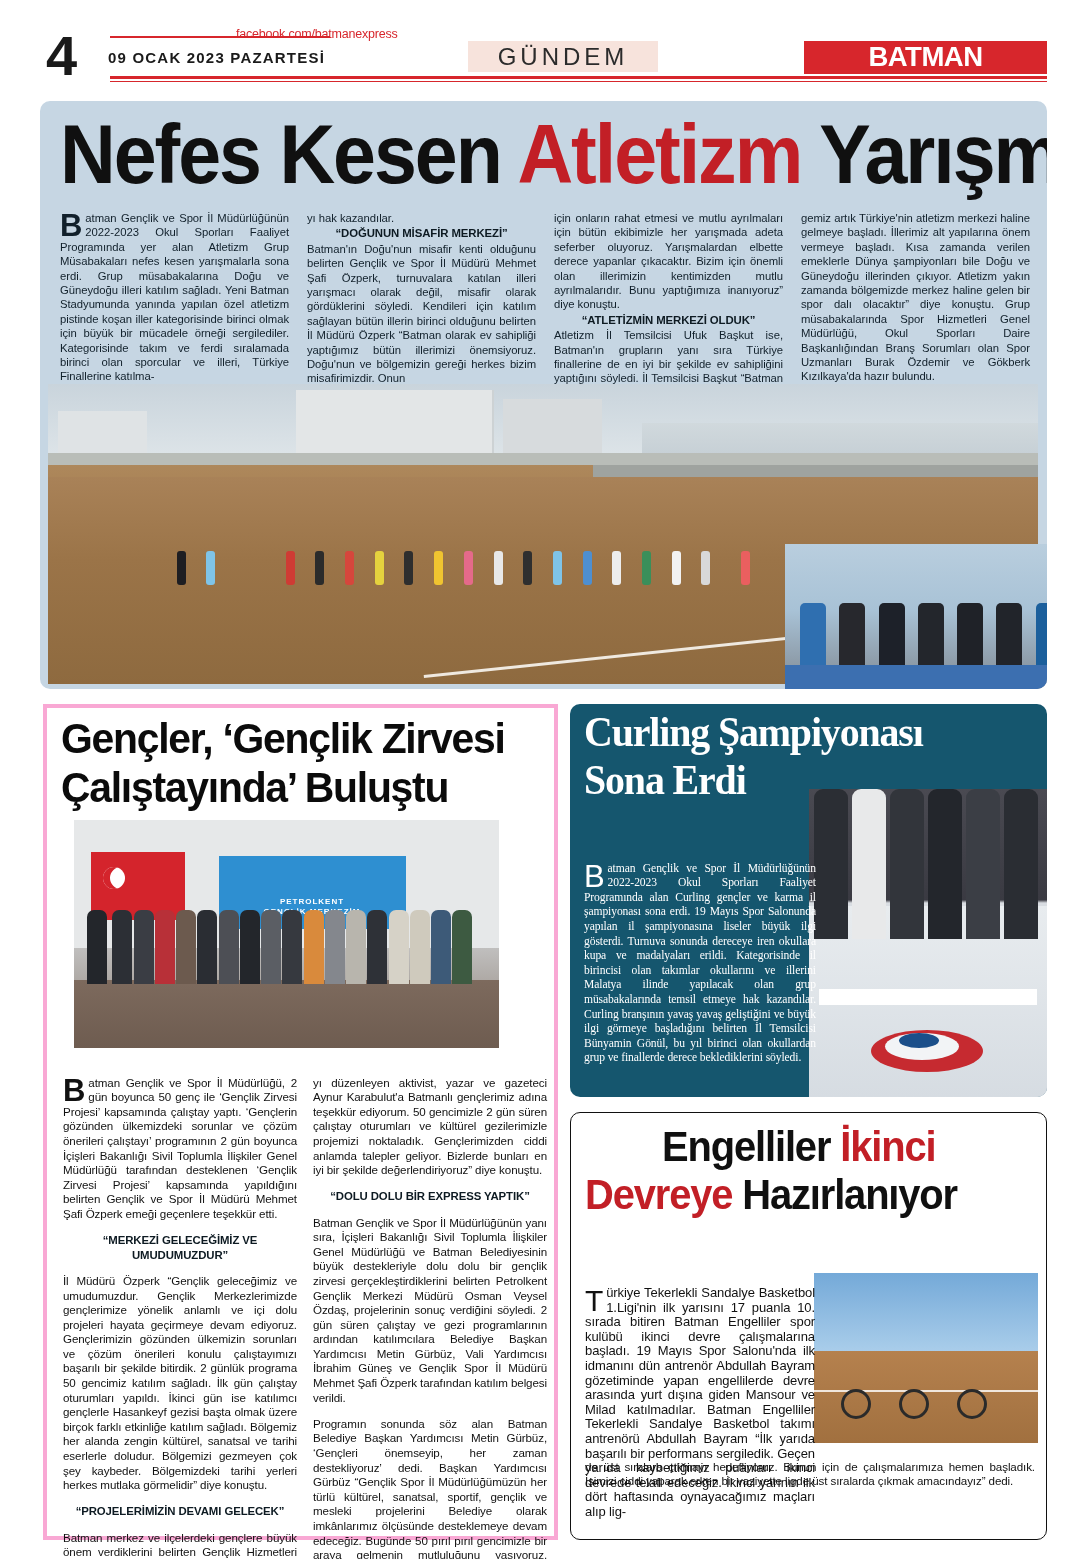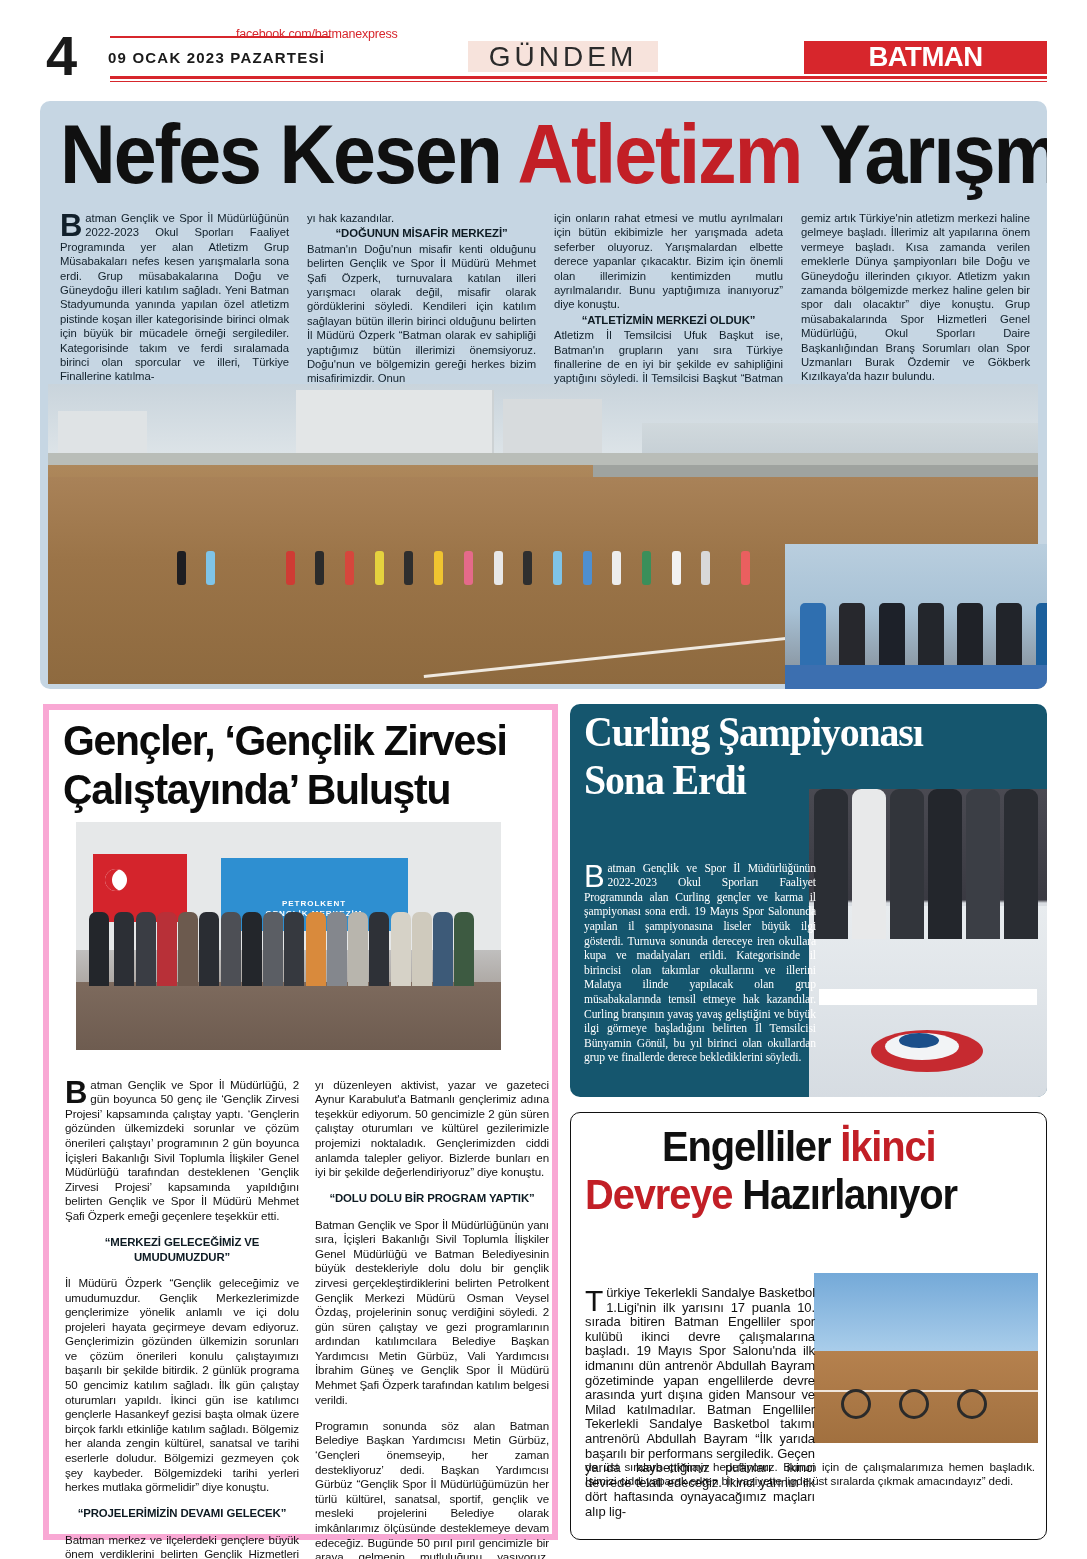--- a/index.html
+++ b/index.html
@@ -37,21 +37,21 @@
     position:absolute; left:108px; top:49px;
     font-size:15px; font-weight:bold; letter-spacing:1.2px;
     color:#1a1a1a;
   }
   .section-chip {
     position:absolute; left:468px; top:41px; width:190px; height:31px;
     background:#f7e3dc;
   }
   .section-chip span {
     display:block; text-align:center; line-height:31px;
-    font-size:28px; letter-spacing:4px; color:#2b2b2b;
+    font-size:24px; letter-spacing:4px; color:#2b2b2b;
   }
   .nameplate {
     position:absolute; right:40px; top:41px; width:243px; height:33px;
     background:#d7262c;
     overflow:hidden;
   }
   .nameplate span {
     display:block;
     color:#fff; font-weight:bold; font-style:normal;
     font-size:27px; line-height:33px;
@@ -141,21 +141,21 @@
     background:linear-gradient(#b9cede 0%, #a8c2d6 45%, #7f8790 100%);
     border:0; overflow:hidden;
   }
   .pi-podium { position:absolute; left:0; bottom:0; width:100%; height:18%;
     background:#3c6fb0; }
   .pi-person { position:absolute; bottom:18%; width:26px; height:62px; border-radius:5px 5px 0 0; }
 
   
   .box-genclik {
     position:absolute; left:43px; top:704px; width:515px; height:836px;
-    border:6px solid #f9a8d4;
+    border:4px solid #f9a8d4;
   }
   .headline-genclik {
     position:absolute; left:14px; top:6px; width:490px;
     font-size:43px; line-height:49px; font-weight:bold;
     letter-spacing:-1.3px; color:#0b0b0b;
     transform:scaleX(0.95); transform-origin:left top;
     white-space:nowrap;
   }
   .photo-genclik {
     position:absolute; left:27px; top:112px; width:425px; height:228px;
@@ -393,21 +393,21 @@
   <div class="genclik-cols">
     <div class="gcol">
       <p class="dropcap">Batman Gençlik ve Spor İl Müdürlüğü, 2 gün boyunca 50 genç ile ‘Gençlik Zirvesi Projesi’ kapsamında çalıştay yaptı. ‘Gençlerin gözünden ülkemizdeki sorunlar ve çözüm önerileri çalıştayı’ programının 2 gün boyunca İçişleri Bakanlığı Sivil Toplumla İlişkiler Genel Müdürlüğü tarafından desteklenen ‘Gençlik Zirvesi Projesi’ kapsamında yapıldığını belirten Gençlik ve Spor İl Müdürü Mehmet Şafi Özperk emeği geçenlere teşekkür etti.</p>
       <span class="sub-head">“MERKEZİ GELECEĞİMİZ VE UMUDUMUZDUR”</span>
       <p>İl Müdürü Özperk “Gençlik geleceğimiz ve umudumuzdur. Gençlik Merkezlerimizde gençlerimize yönelik anlamlı ve içi dolu projeleri hayata geçirmeye devam ediyoruz. Gençlerimizin gözünden ülkemizin sorunları ve çözüm önerileri konulu çalıştayımızı başarılı bir şekilde bitirdik. 2 günlük programa 50 gencimiz katılım sağladı. İlk gün çalıştay oturumları yapıldı. İkinci gün ise katılımcı gençlerle Hasankeyf gezisi başta olmak üzere birçok farklı etkinliğe katılım sağladı. Bölgemiz her alanda zengin kültürel, sanatsal ve tarihi eserlerle doludur. Bölgemizi gezmeyen çok şey kaybeder. Bölgemizdeki tarihi yerleri herkes mutlaka görmelidir” diye konuştu.</p>
       <span class="sub-head">“PROJELERİMİZİN DEVAMI GELECEK”</span>
       <p>Batman merkez ve ilçelerdeki gençlere büyük önem verdiklerini belirten Gençlik Hizmetleri Müdürü İbrahim Rüzgâr, bu tür çalıştay oturumlarının dışında farklı kültürel sanatsal ve eğitsel etkinliklerinin de devam edeceğini söyledi. Gençlik Hizmetleri Müdürü Rüzgâr “Öncelikle çalışta-</p>
     </div>
     <div class="gcol">
       <p>yı düzenleyen aktivist, yazar ve gazeteci Aynur Karabulut'a Batmanlı gençlerimiz adına teşekkür ediyorum. 50 gencimizle 2 gün süren çalıştay oturumları ve kültürel gezilerimizle projemizi noktaladık. Gençlerimizden ciddi anlamda talepler geliyor. Bizlerde bunları en iyi bir şekilde değerlendiriyoruz” diye konuştu.</p>
-      <span class="sub-head">“DOLU DOLU BİR PROGRAM YAPTIK”</span>
+      <span class="sub-head">“DOLU DOLU BİR EXPRESS YAPTIK”</span>
       <p>Batman Gençlik ve Spor İl Müdürlüğünün yanı sıra, İçişleri Bakanlığı Sivil Toplumla İlişkiler Genel Müdürlüğü ve Batman Belediyesinin büyük destekleriyle dolu dolu bir gençlik zirvesi gerçekleştirdiklerini belirten Petrolkent Gençlik Merkezi Müdürü Osman Veysel Özdaş, projelerinin sonuç verdiğini söyledi. 2 gün süren çalıştay ve gezi programlarının ardından katılımcılara Belediye Başkan Yardımcısı Metin Gürbüz, Vali Yardımcısı İbrahim Güneş ve Gençlik Spor İl Müdürü Mehmet Şafi Özperk tarafından katılım belgesi verildi.</p>
       <p>Programın sonunda söz alan Batman Belediye Başkan Yardımcısı Metin Gürbüz, ‘Gençleri önemseyip, her zaman destekliyoruz’ dedi. Başkan Yardımcısı Gürbüz “Gençlik Spor İl Müdürlüğümüzün her türlü kültürel, sanatsal, sportif, gençlik ve mesleki projelerini Belediye olarak imkânlarımız ölçüsünde desteklemeye devam edeceğiz. Bugünde 50 pırıl pırıl gencimizle bir araya gelmenin mutluluğunu yaşıyoruz. Sizlerin gözündeki ışıltı ve güven geleceğimizin ne kadar güvende olduğunu gösteriyor. Bu umut bizlere yeter. İyi ki arsınız sevgili gençler” diye konuştu.</p>
     </div>
   </div>
 </div>
 
 <div class="box-curling">
   <div class="headline-curling">
     <div>Curling Şampiyonası</div>
     <div>Sona Erdi</div>

